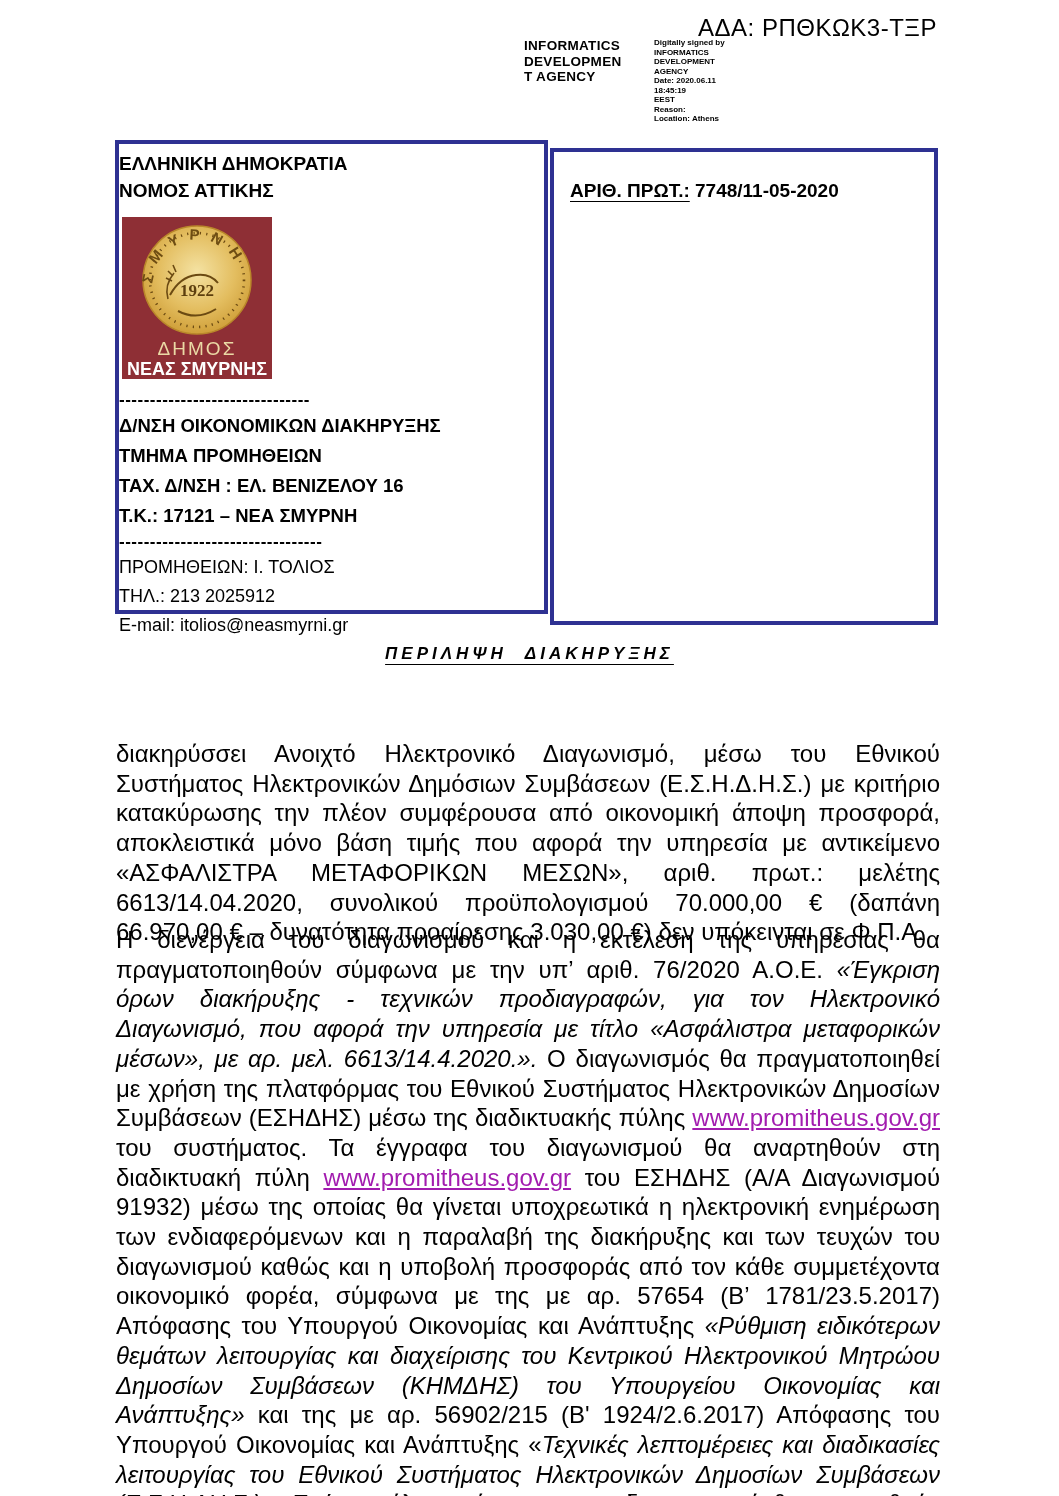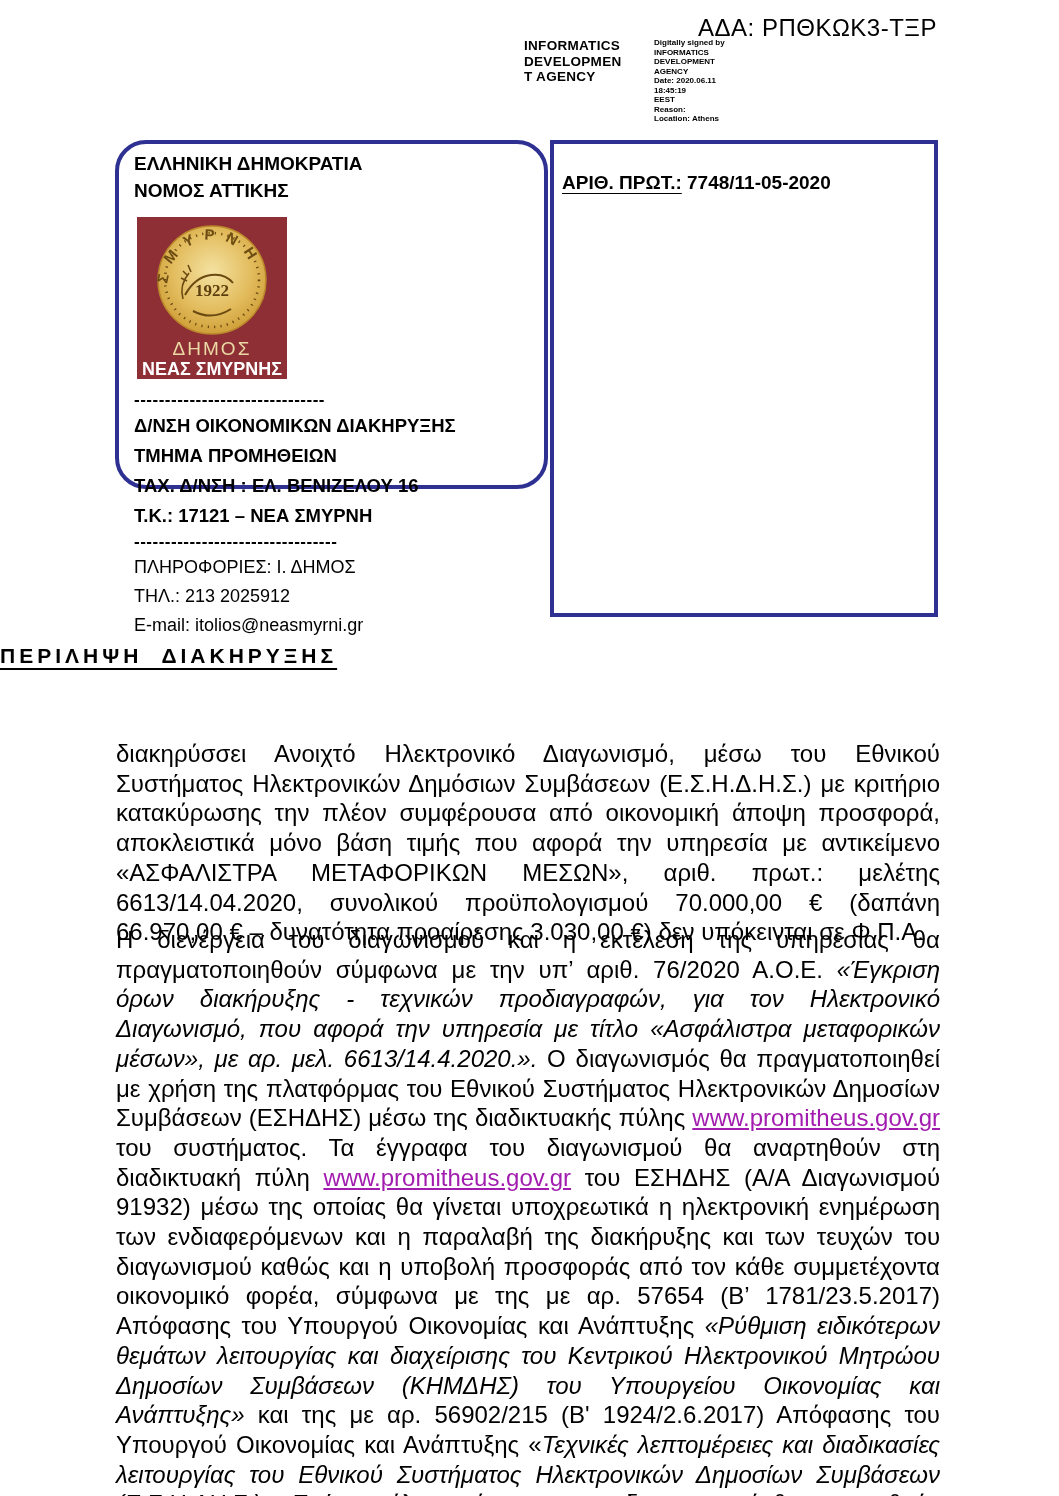--- a/index.html
+++ b/index.html
@@ -17,33 +17,33 @@
   .sig-name {
     width:106px; font-size:13.5px; font-weight:bold; line-height:15.5px;
     white-space:pre-line; letter-spacing:0.3px;
   }
   .sig-details {
     width:95px; font-size:8px; font-weight:bold; line-height:9.5px;
     white-space:pre-line;
   }
   .boxes { position:absolute; top:140px; left:115px; width:827px; display:flex; }
   .box { border:4px solid #2e3192; background:#fff; }
-  .box-left { width:433px; height:349px; padding:6px 15px;border-radius:31px; }
-  .box-right { width:388px; height:477px; margin-left:2px; padding:28px 8px; }
+  .box-left { width:433px; height:474px; padding:6px 0; }
+  .box-right { width:388px; height:477px; margin-left:2px; padding:28px 16px;margin-top:8px; }
   .org-line { font-size:19px; font-weight:bold; line-height:27px; }
   .logo-wrap { margin:13px 0 10px 3px; width:150px; height:162px; }
   .divider { font-size:17px; font-weight:bold; line-height:22px; letter-spacing:0.5px; white-space:nowrap; overflow:hidden; }
   .dept-line { font-size:18.5px; font-weight:bold; line-height:30px; }
   .contact-line { font-size:18px; font-weight:400; line-height:29px; }
   .protocol { font-size:19px; font-weight:bold; }
   .protocol-label { text-decoration:underline; text-underline-offset:4px; }
   .doc-title {
-    position:absolute; top:644px; left:0; width:100%; 
-    font-size:21px; font-weight:bold; letter-spacing:4px; word-spacing:10px;
-    text-decoration:underline; text-underline-offset:5px;
+    position:absolute; top:644px; left:0; width:100%; text-align:center;
+    font-size:17px; font-weight:bold; letter-spacing:4px; word-spacing:10px;
+    text-decoration:underline; text-underline-offset:5px;font-style:italic;
   }
   .doc-subtitle {
     position:absolute; top:697px; left:0; width:100%; text-align:center;
     font-size:19px; font-weight:bold;
   }
   .body-para {
     position:absolute; left:116px; width:824px;
     font-size:24px; line-height:29.7px; text-align:justify;
   }
   .para-1 { top:739px; }
@@ -101,21 +101,21 @@
           <text x="75" y="158" text-anchor="middle" font-size="18" font-weight="bold" fill="#ffffff" font-family="Liberation Sans, sans-serif" textLength="140" lengthAdjust="spacingAndGlyphs">ΝΕΑΣ ΣΜΥΡΝΗΣ</text>
         </svg>
       </div>
 
       <div class="divider">-------------------------------</div>
       <div class="dept-line">Δ/ΝΣΗ ΟΙΚΟΝΟΜΙΚΩΝ ΔΙΑΚΗΡΥΞΗΣ</div>
       <div class="dept-line">ΤΜΗΜΑ ΠΡΟΜΗΘΕΙΩΝ</div>
       <div class="dept-line">ΤΑΧ. Δ/ΝΣΗ : ΕΛ. ΒΕΝΙΖΕΛΟΥ 16</div>
       <div class="dept-line">Τ.Κ.: 17121 – ΝΕΑ ΣΜΥΡΝΗ</div>
       <div class="divider">---------------------------------</div>
-      <div class="contact-line">ΠΛΗΡΟΦΟΡΙΕΣ: Ι. ΔΗΜΟΣ</div>
+      <div class="contact-line">ΠΡΟΜΗΘΕΙΩΝ: Ι. ΤΟΛΙΟΣ</div>
       <div class="contact-line">ΤΗΛ.: 213 2025912</div>
       <div class="contact-line">E-mail: itolios@neasmyrni.gr</div>
     </div>
 
     <div class="box box-right">
       <div class="protocol"><span class="protocol-label">ΑΡΙΘ. ΠΡΩΤ.:</span><span> 7748/11-05-2020</span></div>
     </div>
 
   </div>
 

